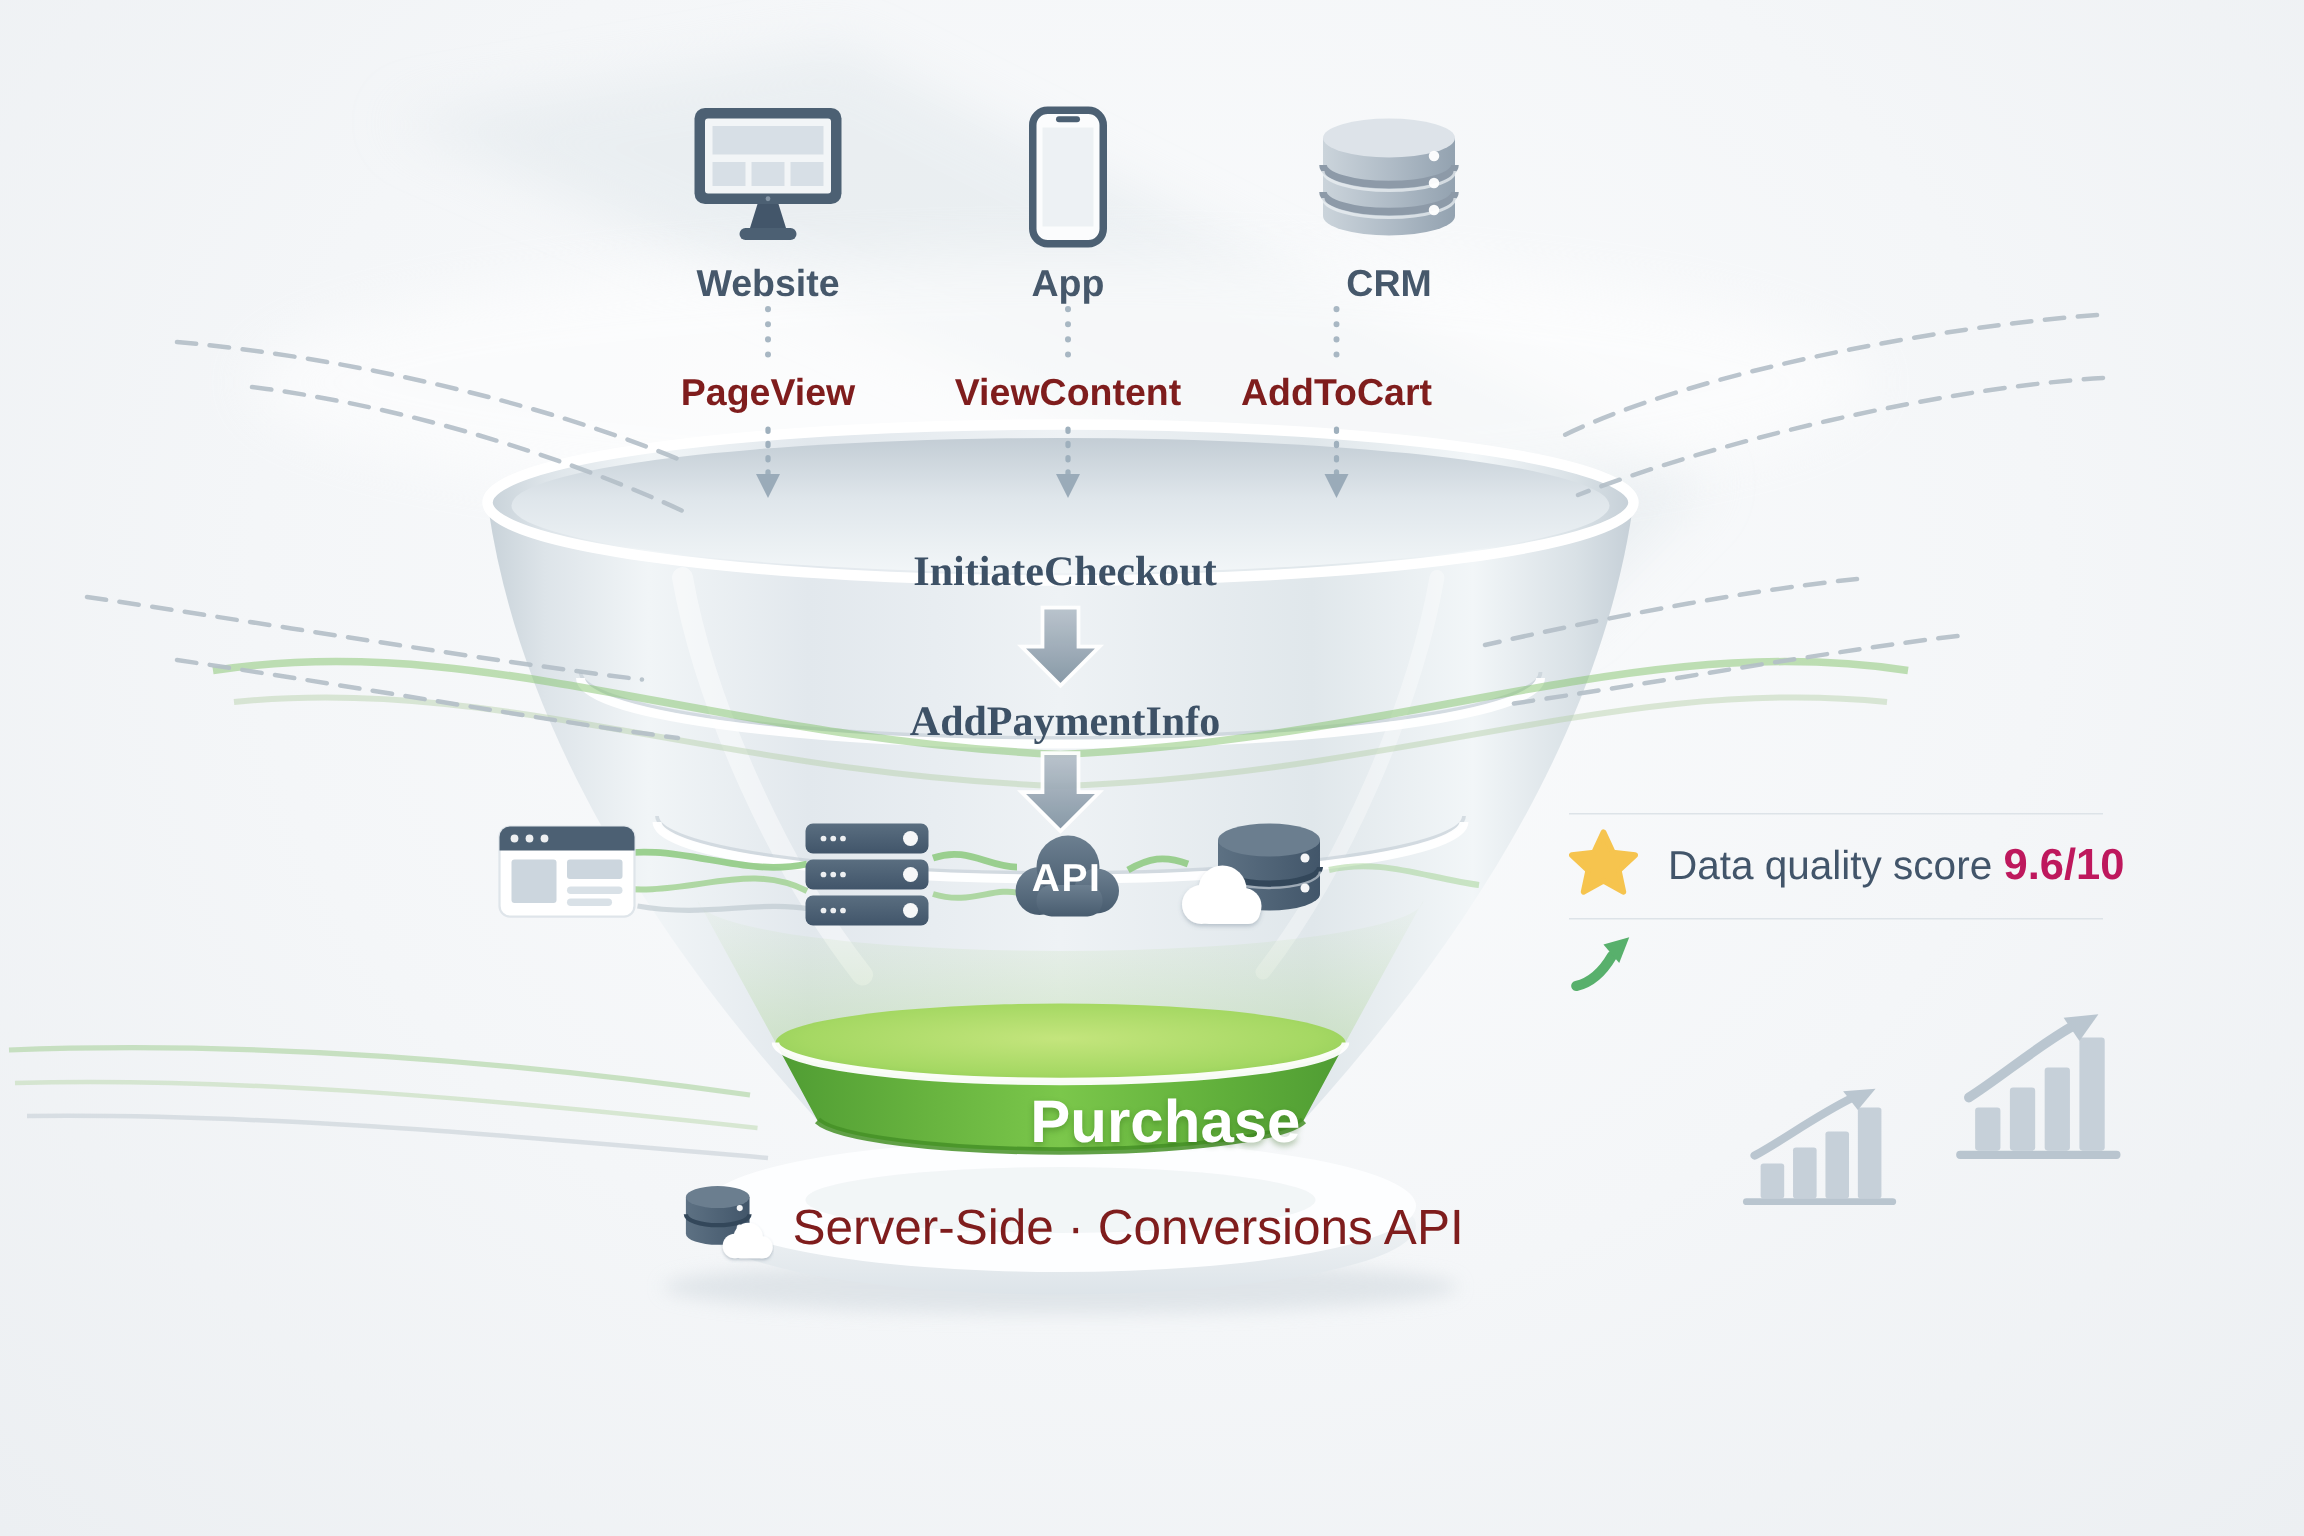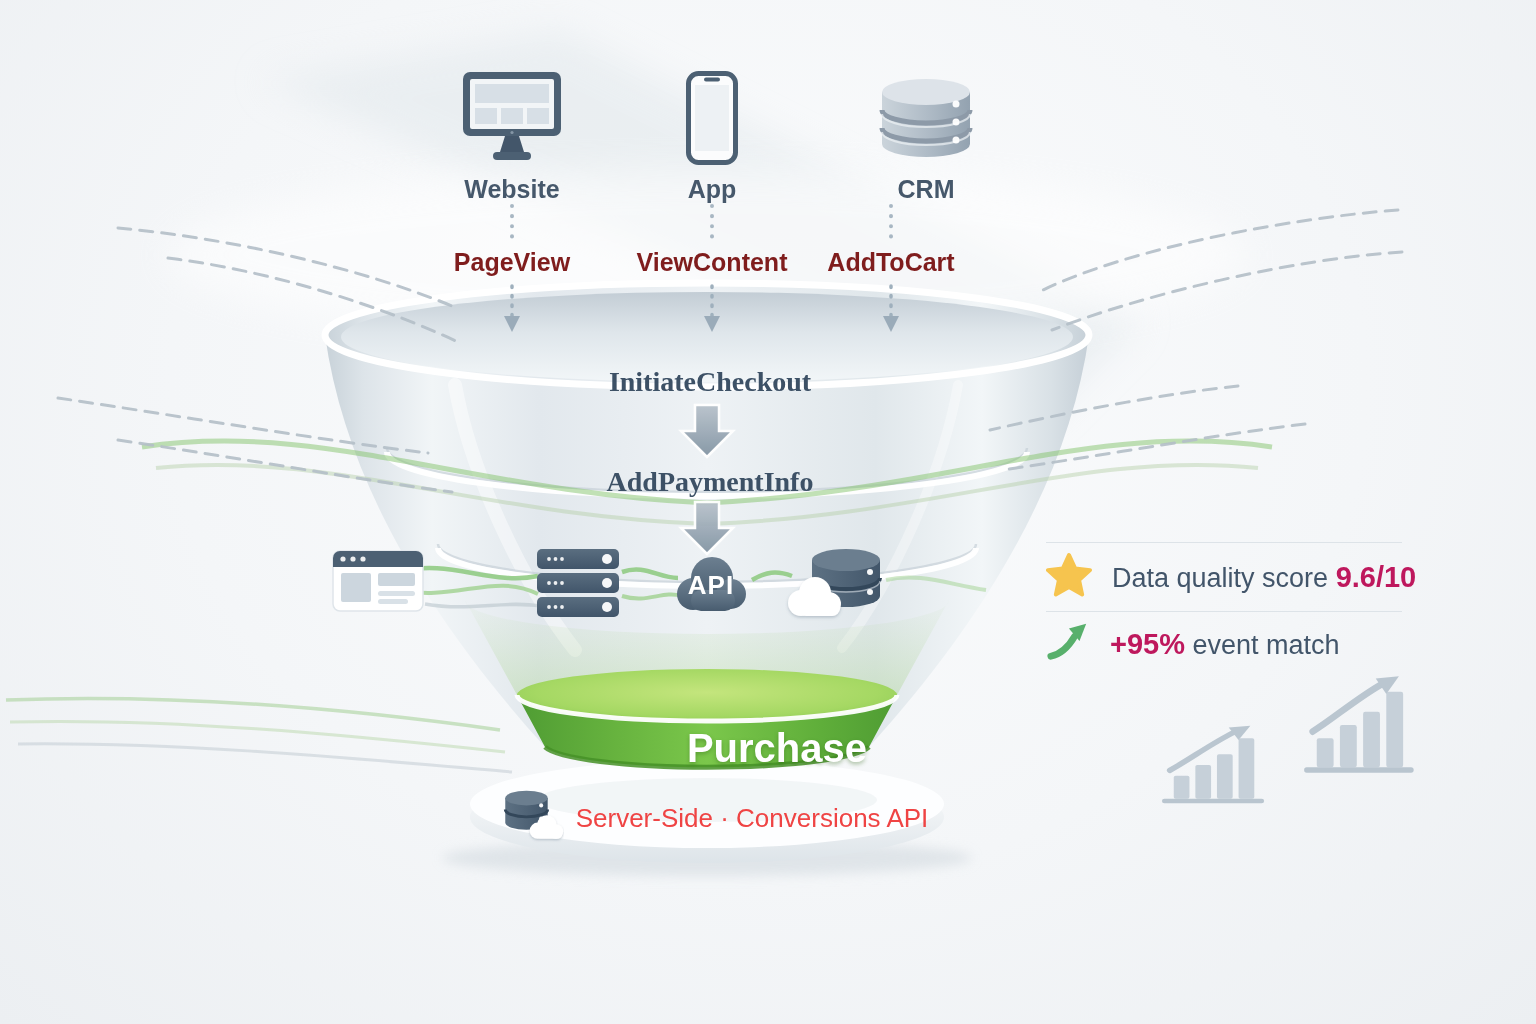--- a/index.html
+++ b/index.html
@@ -15,21 +15,21 @@
   .src-col{display:flex;flex-direction:column;align-items:center;width:170px;top:62px;}
   .src-iconbox{height:104px;display:flex;align-items:flex-end;justify-content:center;}
   .src-label{margin-top:9px;font-size:25px;font-weight:600;color:#46586b;text-align:center;}
 
   .event-label{width:240px;text-align:center;font-size:25px;font-weight:700;color:#7f1d1d;}
   .stage-label{width:326px;text-align:center;font-size:28px;font-weight:700;color:#3d5166;font-family:Liberation Serif, serif;}
   .purchase-label{width:310px;text-align:right;font-size:40px;font-weight:700;color:#ffffff;
     text-shadow:0 2px 4px rgba(45,100,20,.4);}
 
   .footer-row{display:flex;align-items:center;justify-content:center;gap:12px;width:430px;height:72px;}
-  .footer-label{font-size:26px;color:#ef4444;white-space:nowrap;}
+  .footer-label{font-size:33px;color:#7f1d1d;white-space:nowrap;}
 
   .stats{width:360px;}
   .stat-row{display:flex;align-items:center;gap:20px;padding:9px 0;}
   .stat-text{font-size:27px;color:#42556a;white-space:nowrap;}
   .stat-strong{font-size:29px;font-weight:700;color:#be185d;}
   .stat-divider{height:1px;background:#dde3e8;width:356px;}
 
   .api-text{position:absolute;left:0;top:20px;width:84px;text-align:center;
     font-size:26px;font-weight:700;color:#ffffff;letter-spacing:1px;}
 </style>
@@ -367,21 +367,20 @@
       <span class="stat-text"><span>Data quality score</span>&nbsp;<span class="stat-strong">9.6/10</span></span>
     </div>
     <div class="stat-divider"></div>
     <div class="stat-row">
       <span>
         <svg width="44" height="42" viewBox="0 0 46 42">
           <path d="M5 36 C14 34 23 27 30 15" stroke="#58b06c" stroke-width="7" fill="none" stroke-linecap="round"></path>
           <polygon points="42,2 24,7 35,20" fill="#58b06c"></polygon>
         </svg>
       </span>
-      <span class="stat-text"><span class="stat-strong">+95%</span>&nbsp;<span>event match</span></span>
     </div>
   </div>
 
   <div class="abs" style="left:1160px;top:724px;">
     <svg width="110" height="82" viewBox="0 0 112 92" preserveAspectRatio="none">
       <rect x="14" y="58" width="16" height="26" rx="2" fill="#c6d0d9"></rect>
       <rect x="36" y="46" width="16" height="38" rx="2" fill="#c6d0d9"></rect>
       <rect x="58" y="34" width="16" height="50" rx="2" fill="#c6d0d9"></rect>
       <rect x="80" y="16" width="16" height="68" rx="2" fill="#c6d0d9"></rect>
       <rect x="2" y="84" width="104" height="5" rx="2.5" fill="#b9c5cf"></rect>

